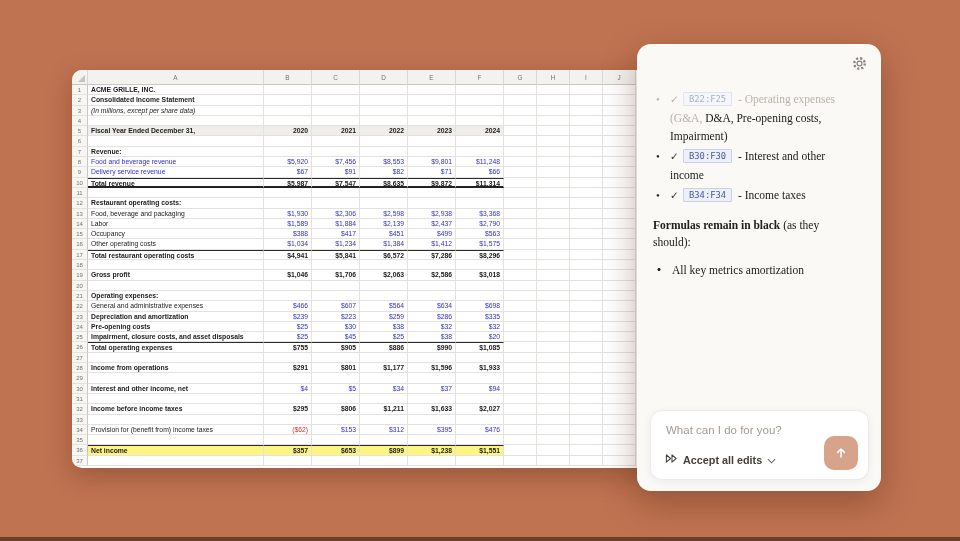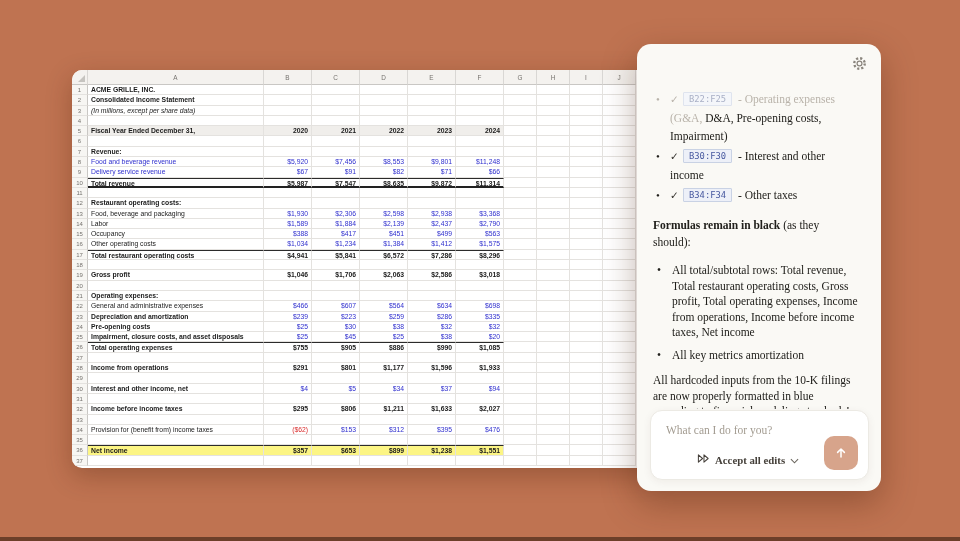--- a/index.html
+++ b/index.html
@@ -65,25 +65,25 @@
   ul.bullets { list-style:none; margin-top:12px; }
   ul.bullets li { position:relative; padding-left:19px; font-size:11.5px; line-height:15.5px; margin-bottom:7px; }
   ul.bullets li .dot2 { position:absolute; left:4px; top:0; }
 
   .closing { font-size:11.5px; line-height:15.5px; margin-top:10px; }
 
   .input-card {
     position:absolute; left:13px; right:12px; bottom:11px; height:70px;
     background:#fff; border:1px solid #eceae4; border-radius:12px;
     box-shadow:0 2px 8px rgba(60,40,20,.06);
-    font-family:Liberation Serif, serif;
+    font-family:Liberation Sans, sans-serif;
   }
   .placeholder { position:absolute; left:15px; top:13px; font-size:11.5px; color:#a29b90; }
   .accept { position:absolute; left:14px; bottom:13px; display:flex; align-items:center; gap:5px;
-            font-size:10.8px; font-weight:bold; color:#45403a; cursor:pointer;margin-left:32px; }
+            font-size:10.8px; font-weight:bold; color:#45403a; cursor:pointer; }
   .send-btn { position:absolute; right:10px; bottom:9px; width:34px; height:34px; border:none;
               border-radius:10px; background:#d7a48b; cursor:pointer; display:flex;
               align-items:center; justify-content:center; }
 </style>
 </head>
 <body>
 
 <div class="sheet-window">
   <div class="sheet-grid" id="grid">
       <div class="c ch">
@@ -514,31 +514,30 @@
     <svg width="15" height="15" viewBox="0 0 16 16">
       <circle cx="8" cy="8" r="5.6" fill="none" stroke="#8a857d" stroke-width="2.5" stroke-dasharray="2.3 2.1"></circle>
       <circle cx="8" cy="8" r="2.6" fill="none" stroke="#8a857d" stroke-width="1.3"></circle>
     </svg>
   </span>
 
   <div class="panel-scroll">
     <ul class="checks" id="check-list">
         <li><span class="dot faded">•</span><span class="chk faded">✓</span><span class="chip faded">B22:F25</span><span class="faded"> - Operating expenses (G&amp;A,</span><span> D&amp;A, Pre-opening costs, Impairment)</span></li>
         <li><span class="dot">•</span><span class="chk">✓</span><span class="chip">B30:F30</span><span> - Interest and other income</span></li>
-        <li><span class="dot">•</span><span class="chk">✓</span><span class="chip">B34:F34</span><span> - Other taxes</span></li>
+        <li><span class="dot">•</span><span class="chk">✓</span><span class="chip">B34:F34</span><span> - Income taxes</span></li>
       </ul>
 
     <p class="msg-heading"><b>Formulas remain in black</b><span> (as they should):</span></p>
 
     <ul class="bullets" id="bullet-list">
-        <li><span class="dot2">•</span><span>All total/subtotal rows: Total revenue, Total restaurant operating costs, Gross profit, Total operating expenses, Income from operations, Income before income taxes, Net income</span></li>
+        <li><span class="dot2">•</span></li>
         <li><span class="dot2">•</span><span>All key metrics amortization</span></li>
       </ul>
 
-    <p class="closing">All hardcoded inputs from the 10-K filings are now properly formatted in blue according to financial modeling standards!</p>
 
   </div>
 
   <div class="input-card">
     <div class="placeholder">What can I do for you?</div>
     <div class="accept">
       <span>
         <svg width="13" height="11" viewBox="0 0 14 11">
             <path d="M1.5 1.5 6 5.5 1.5 9.5zM7.5 1.5 12 5.5 7.5 9.5z" fill="none" stroke="#45403a" stroke-width="1.1" stroke-linejoin="round"></path>
           </svg>

